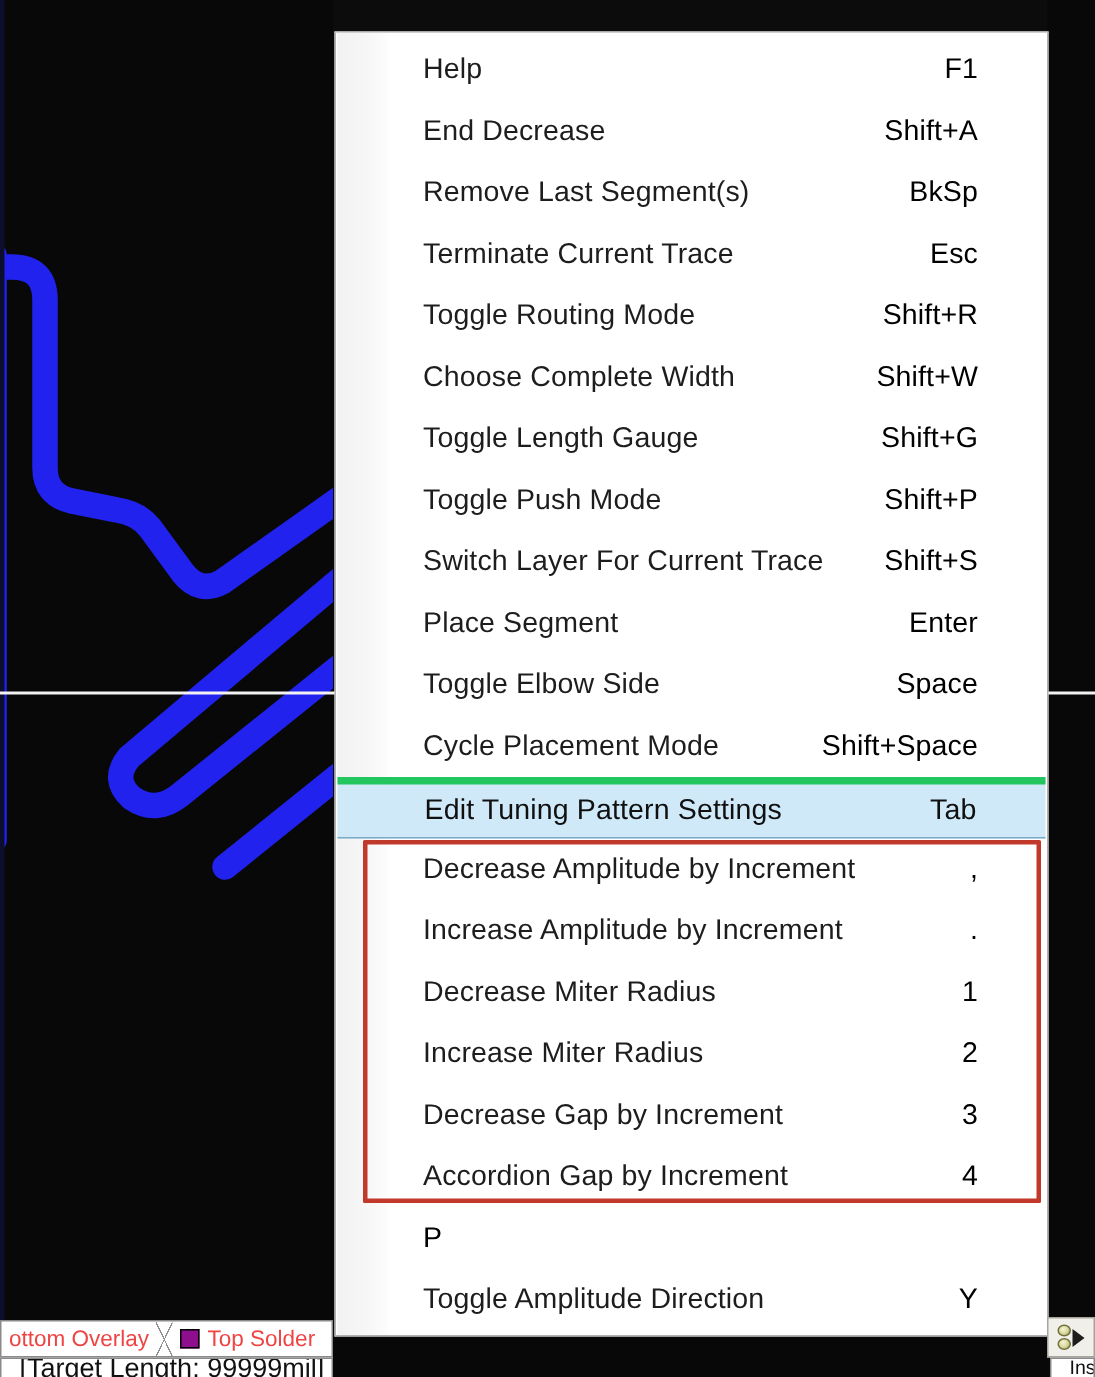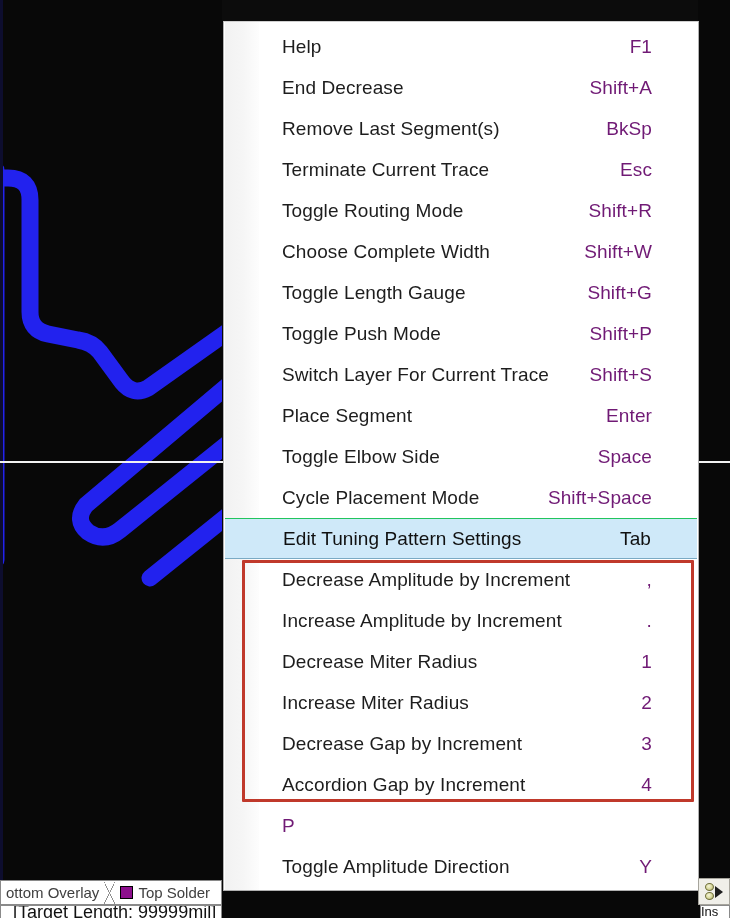--- a/index.html
+++ b/index.html
@@ -88,25 +88,25 @@
   }
   .menu-item .mi-label {
     flex: 1 1 auto;
     white-space: nowrap;
     background: transparent;
   }
   .menu-item .mi-shortcut {
     flex: 0 0 auto;
     text-align: right;
     white-space: nowrap;
-    color: #701a75;
+    color: #000000;
   }
   .menu-item.is-highlighted {
     background: #cfe9f9;
-    border-top: 1px solid #22c55e;
+    border-top: 5px solid #22c55e;
     border-bottom: 1px solid #7aaac4;
     margin-left: 1px;
     margin-right: 1px;
     height: 41px;
   }
   .menu-item.is-highlighted .mi-label,
   .menu-item.is-highlighted .mi-shortcut {
     color: #101010;
   }
 
@@ -138,21 +138,21 @@
     align-items: center;
     overflow: hidden;
   }
   .layer-tab {
     display: flex;
     align-items: center;
     gap: 5px;
     height: 23px;
     padding: 0 5px;
     font-size: 15px;
-    color: #404040;
+    color: #ef4444;
     white-space: nowrap;
     font-family: "Liberation Sans", sans-serif;
   }
   .layer-sep {
     flex: 0 0 auto;
     width: 11px;
     height: 23px;
     background:
       linear-gradient(to bottom right, transparent 49%, #8f8f8f 49%, #8f8f8f 53%, transparent 53%);
     position: relative;
@@ -230,21 +230,21 @@
     left: 700px;
     top: 905px;
     width: 30px;
     height: 14px;
     background: #ffffff;
     border: 1px solid #8a8a8a;
     box-sizing: border-box;
     font-size: 13px;
     color: #111;
     line-height: 12px;
-    padding-left: 0;
+    padding-left: 12px;
     overflow: hidden;
   }
 </style>
 </head>
 <body>
 
 <div id="root">
 
   <div class="pcb-canvas">
     <svg class="pcb-traces" viewBox="0 0 222 880" preserveAspectRatio="none">

